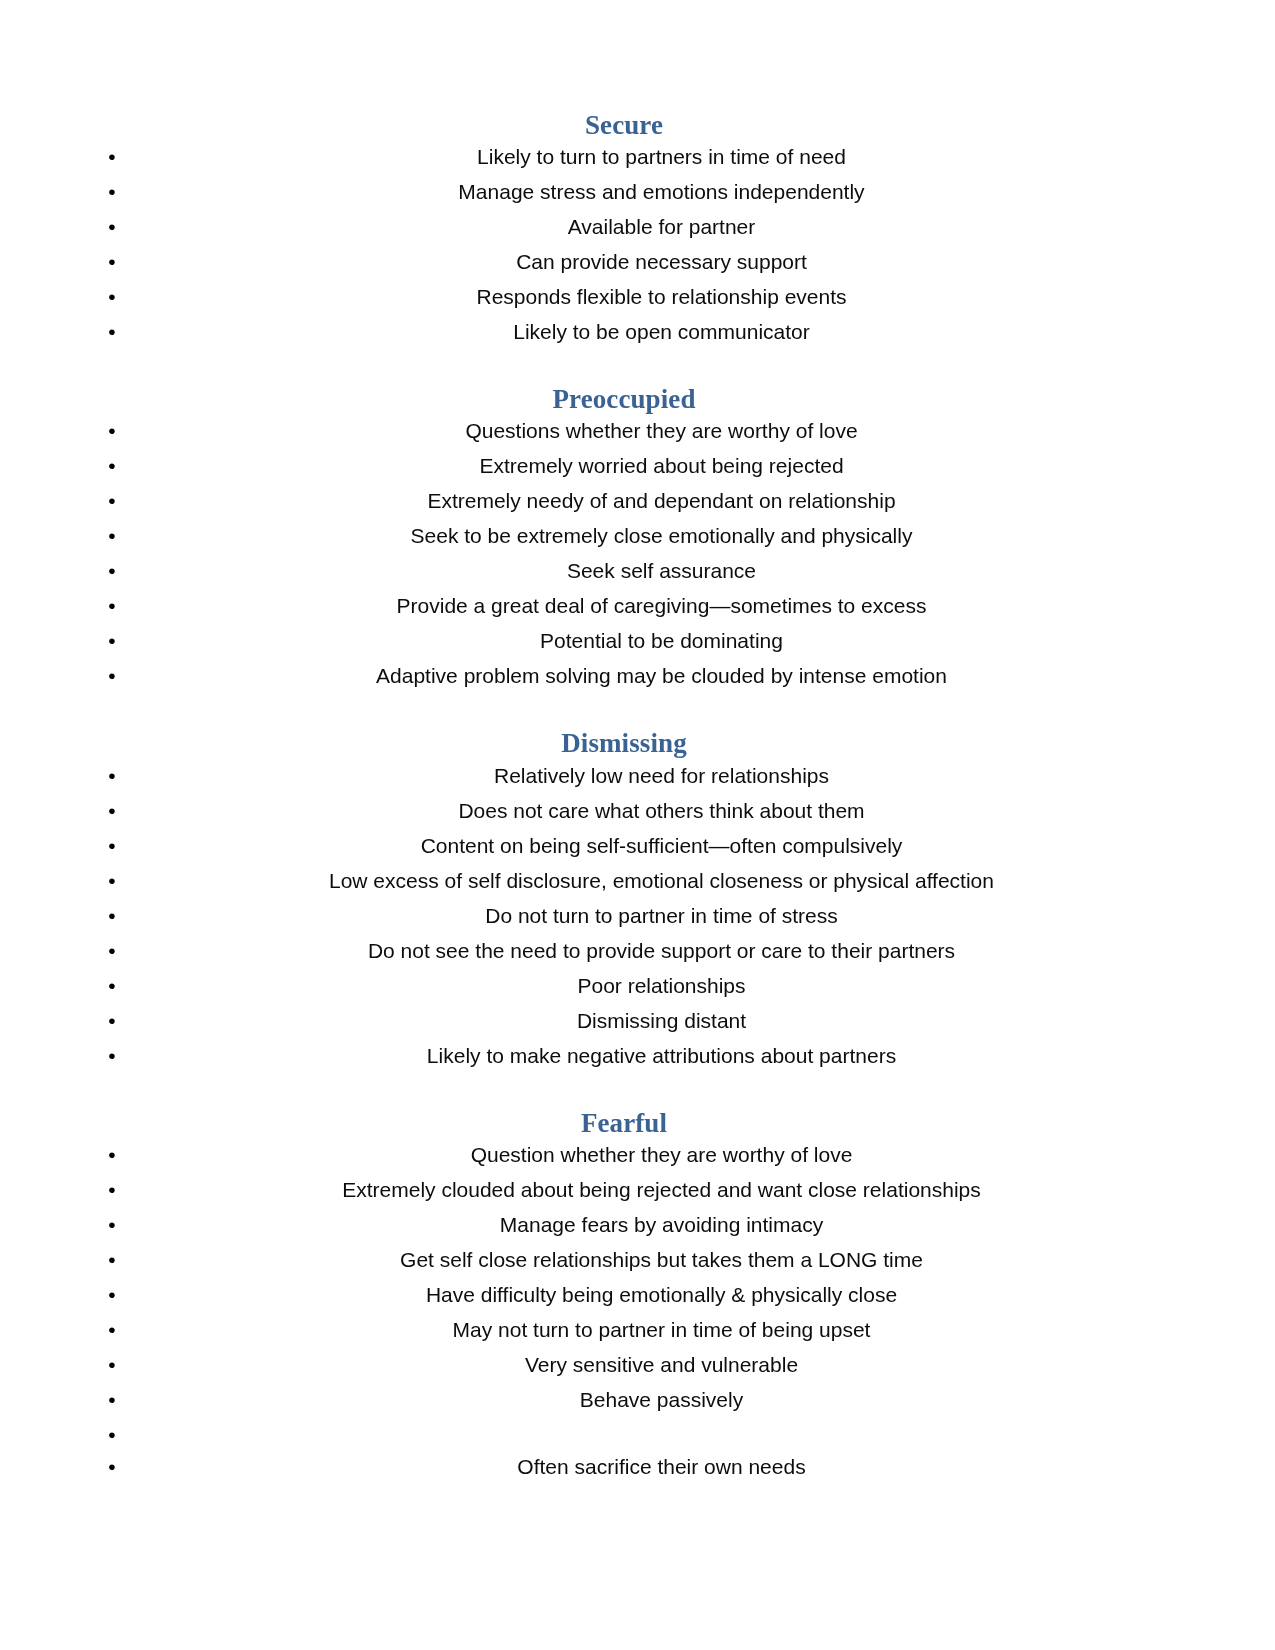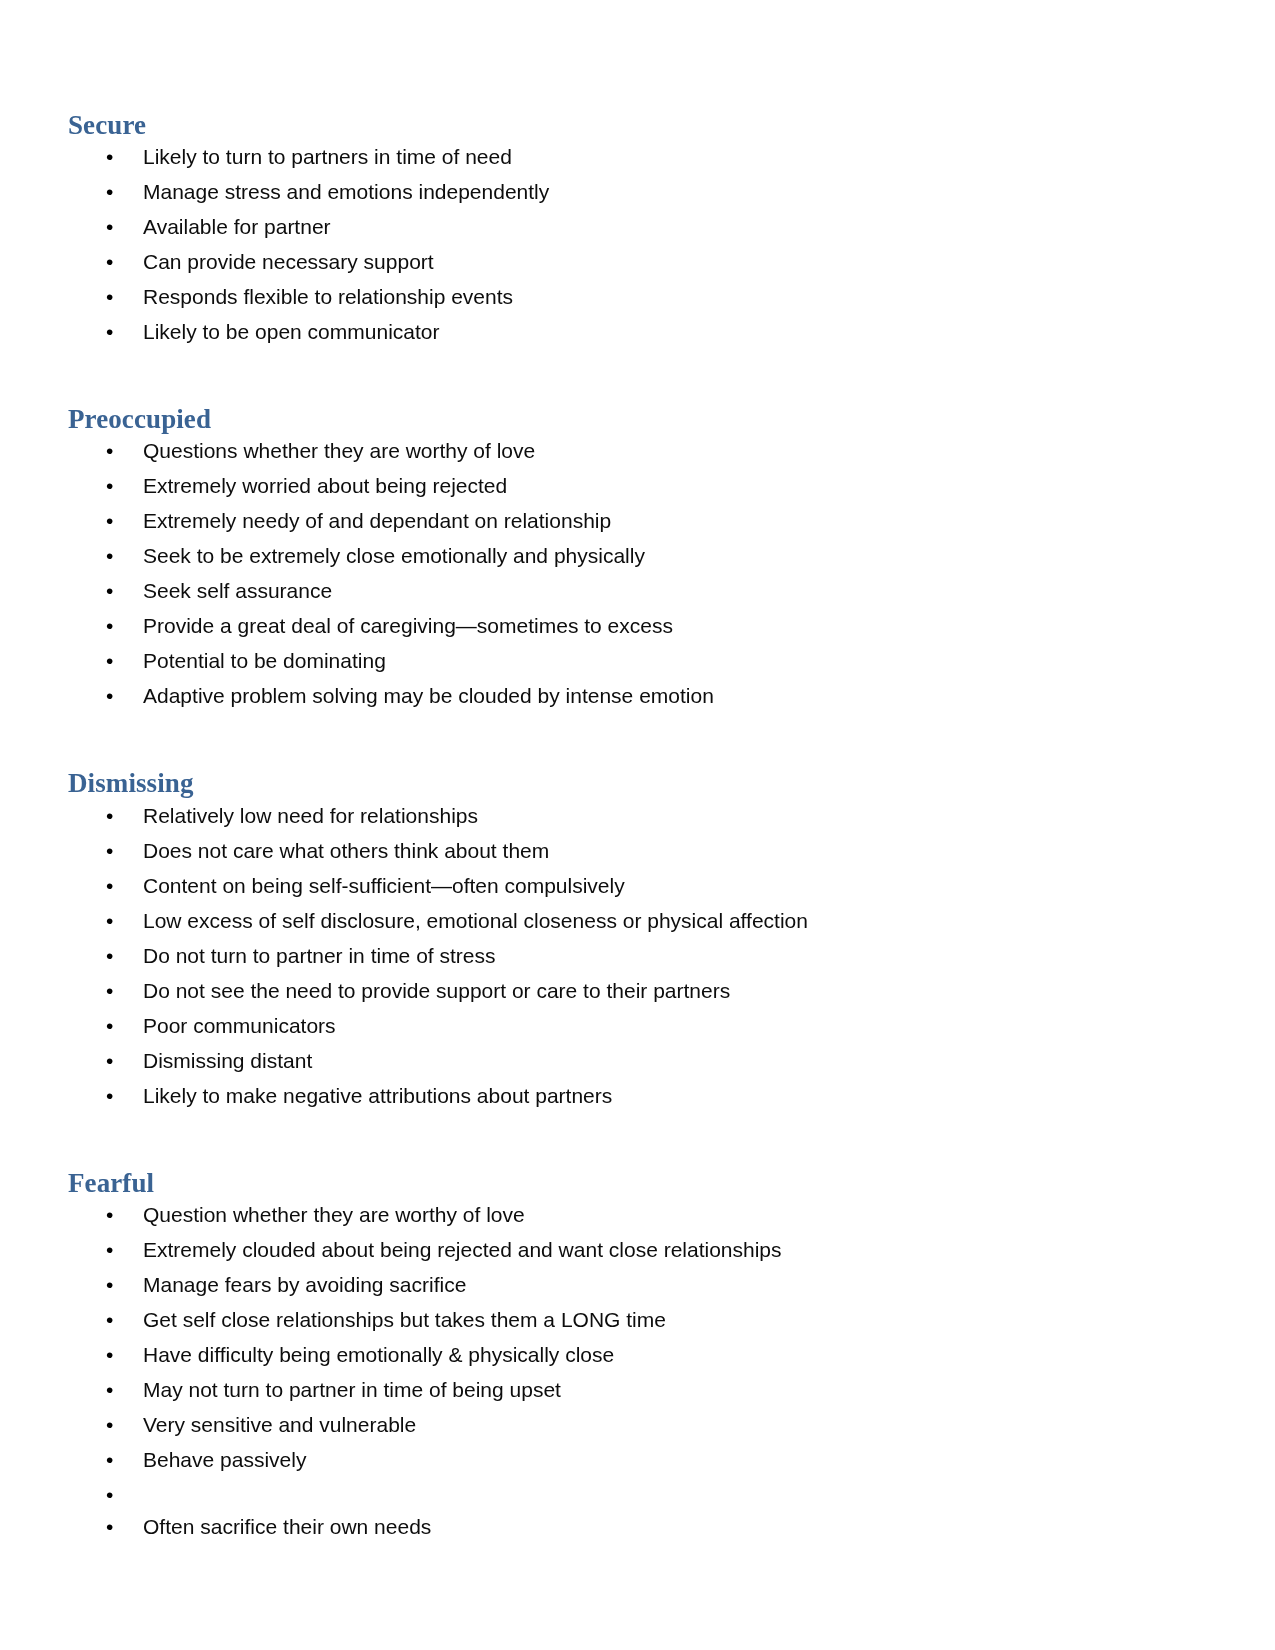--- a/index.html
+++ b/index.html
@@ -15,26 +15,27 @@
     color: #000000;
     -webkit-font-smoothing: antialiased;
   }
   .page {
     position: relative;
     width: 1275px;
     height: 1607px;
     box-sizing: border-box;
     padding: 110px 95px 80px 68px;
     background: #ffffff;
+    text-align: center;
   }
   .section {
     margin: 0 0 0 0;
   }
   .section + .section {
-    margin-top: 62px;
+    margin-top: 42px;
   }
   .section-heading {
     font-family: "Liberation Serif", serif;
     font-weight: bold;
     font-size: 27px;
     line-height: 1.12;
     color: #3A6393;
     margin: 0 0 6px 0;
     letter-spacing: 0.1px;
   }
@@ -100,31 +101,31 @@
       </div>
       <div class="section">
         <h2 class="section-heading">Dismissing</h2>
         <ul class="bullets">
           <li><span class="bullet-marker">•</span><span class="bullet-text">Relatively low need for relationships</span></li>
           <li><span class="bullet-marker">•</span><span class="bullet-text">Does not care what others think about them</span></li>
           <li><span class="bullet-marker">•</span><span class="bullet-text">Content on being self-sufficient—often compulsively</span></li>
           <li><span class="bullet-marker">•</span><span class="bullet-text">Low excess of self disclosure, emotional closeness or physical affection</span></li>
           <li><span class="bullet-marker">•</span><span class="bullet-text">Do not turn to partner in time of stress</span></li>
           <li><span class="bullet-marker">•</span><span class="bullet-text">Do not see the need to provide support or care to their partners</span></li>
-          <li><span class="bullet-marker">•</span><span class="bullet-text">Poor communicators</span></li>
+          <li><span class="bullet-marker">•</span><span class="bullet-text">Poor relationships</span></li>
           <li><span class="bullet-marker">•</span><span class="bullet-text">Dismissing distant</span></li>
           <li><span class="bullet-marker">•</span><span class="bullet-text">Likely to make negative attributions about partners</span></li>
         </ul>
       </div>
       <div class="section">
         <h2 class="section-heading">Fearful</h2>
         <ul class="bullets">
           <li><span class="bullet-marker">•</span><span class="bullet-text">Question whether they are worthy of love</span></li>
           <li><span class="bullet-marker">•</span><span class="bullet-text">Extremely clouded about being rejected and want close relationships</span></li>
-          <li><span class="bullet-marker">•</span><span class="bullet-text">Manage fears by avoiding sacrifice</span></li>
+          <li><span class="bullet-marker">•</span><span class="bullet-text">Manage fears by avoiding intimacy</span></li>
           <li><span class="bullet-marker">•</span><span class="bullet-text">Get self close relationships but takes them a LONG time</span></li>
           <li><span class="bullet-marker">•</span><span class="bullet-text">Have difficulty being emotionally &amp; physically close</span></li>
           <li><span class="bullet-marker">•</span><span class="bullet-text">May not turn to partner in time of being upset</span></li>
           <li><span class="bullet-marker">•</span><span class="bullet-text">Very sensitive and vulnerable</span></li>
           <li><span class="bullet-marker">•</span><span class="bullet-text">Behave passively</span></li>
           <li><span class="bullet-marker">•</span></li>
           <li><span class="bullet-marker">•</span><span class="bullet-text">Often sacrifice their own needs</span></li>
         </ul>
       </div>
     </div>

